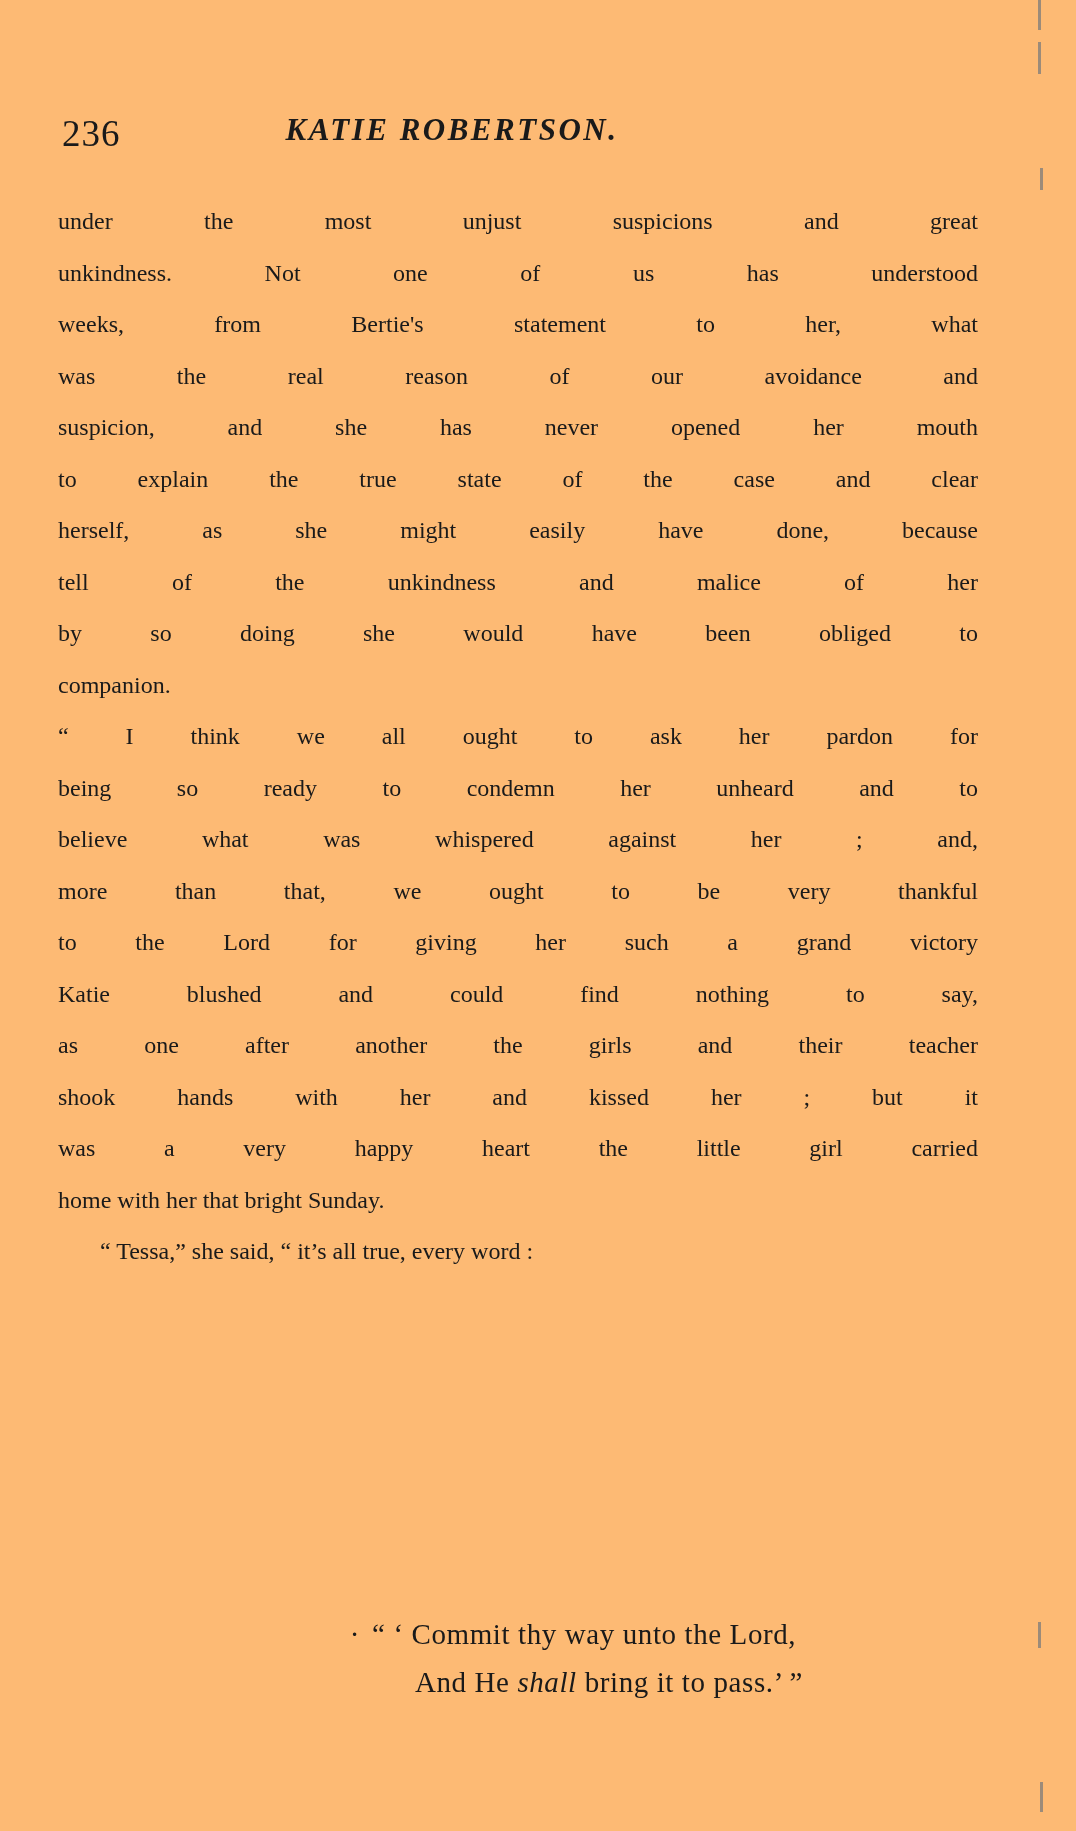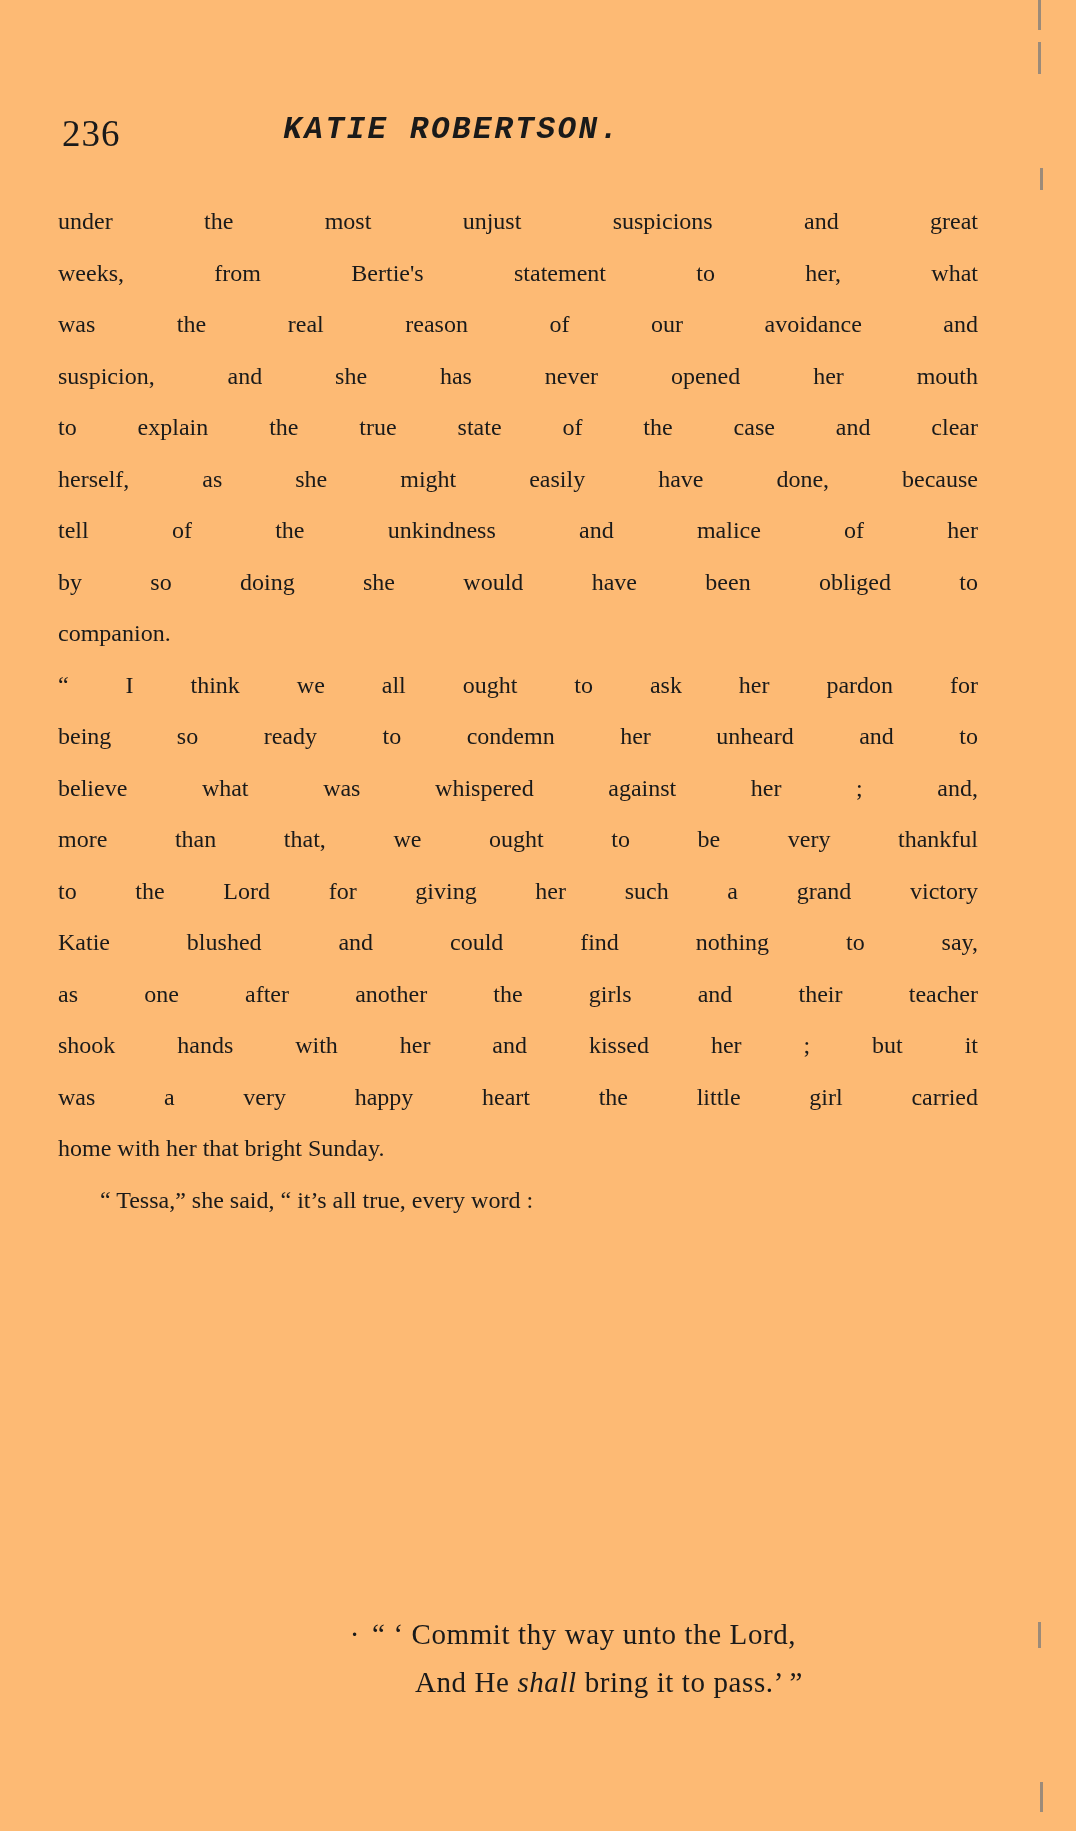--- a/index.html
+++ b/index.html
@@ -56,21 +56,21 @@
   .running-head {
     position: absolute;
     left: 0;
     top: 0;
     width: 780px;
     text-align: center;
     font-style: italic;
     font-weight: bold;
     font-size: 31px;
     letter-spacing: 2.5px;
-    font-family: Liberation Mono, monospace;
+    font-family: Liberation Serif, serif;
   }
 
   .body-text {
     position: absolute;
     left: 58px;
     top: 196px;
     width: 920px;
     font-size: 24px;
     line-height: 51.5px;
   }
@@ -130,20 +130,21 @@
 
   <div class="header">
     <div class="folio">236</div>
     <div class="running-head">KATIE ROBERTSON.</div>
   </div>
 
   <div class="body-text">
 
     <p class="para">
       <span class="line stretch">under the most unjust suspicions and great</span>
+      <span class="line stretch">unkindness.  Not one of us has understood</span>
       <span class="line stretch">weeks, from Bertie's statement to her, what</span>
       <span class="line stretch">was the real reason of our avoidance and</span>
       <span class="line stretch">suspicion, and she has never opened her mouth</span>
       <span class="line stretch">to explain the true state of the case and clear</span>
       <span class="line stretch">herself, as she might easily have done, because</span>
       <span class="line stretch">tell of the unkindness and malice of her</span>
       <span class="line stretch">by so doing she would have been obliged to</span>
       <span class="line last">companion.</span>
     </p>
 

